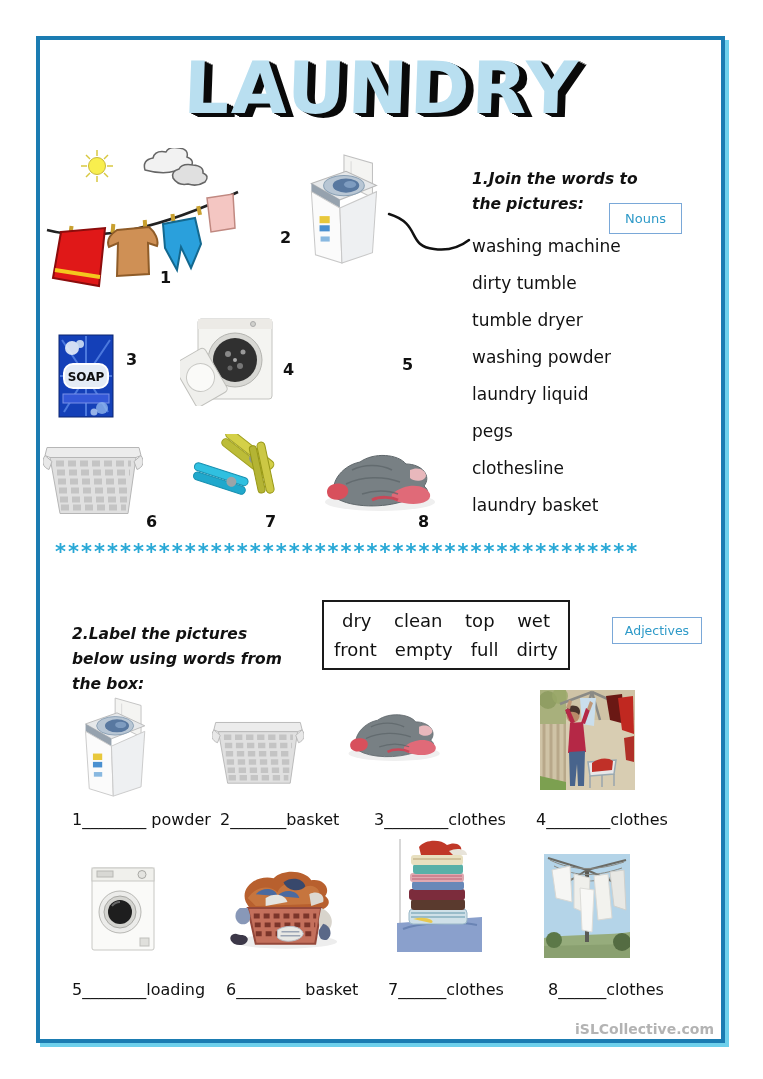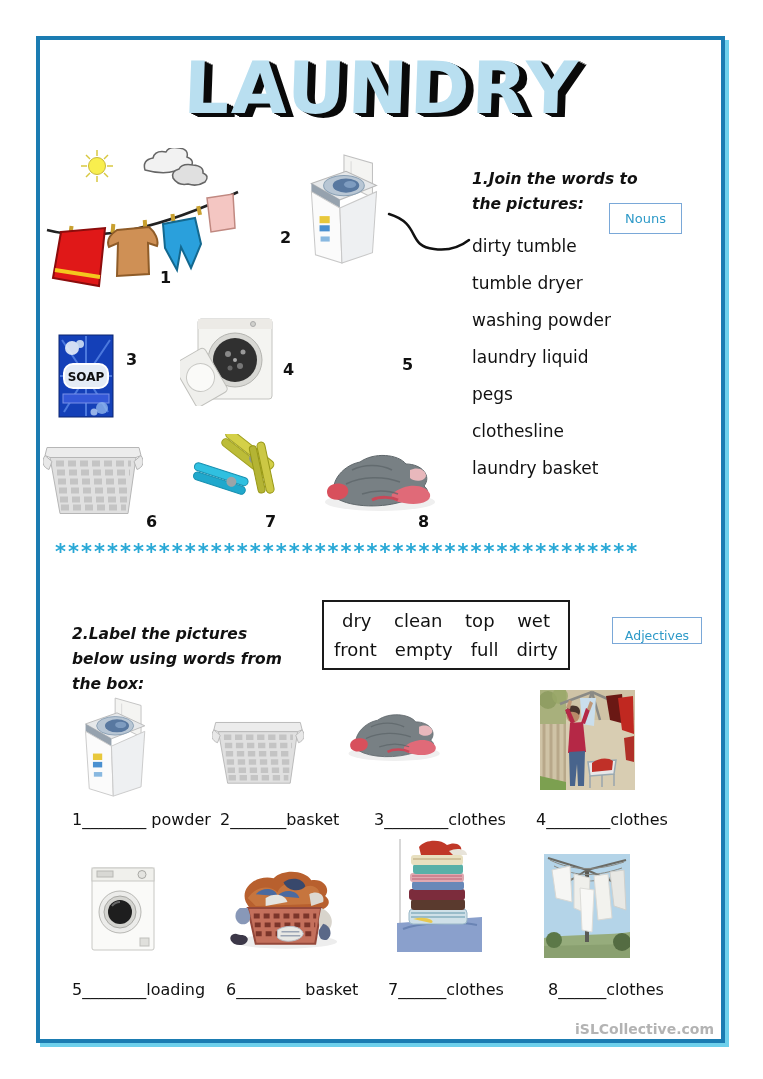--- a/index.html
+++ b/index.html
@@ -193,20 +193,21 @@
   </div>
   <div class="num" style="left:418px;top:512px;">8</div>
 
   <div class="instr" style="left:472px;top:167px;width:195px;">1.Join the words to the pictures:</div>
 
   <div class="catbox" style="left:609px;top:197px;width:73px;height:31px;margin-top:6px;">
     <span>Nouns</span>
   </div>
 
   <ul class="wordlist">
+    <li>washing machine</li>
     <li>dirty tumble</li>
     <li>tumble dryer</li>
     <li>washing powder</li>
     <li>laundry liquid</li>
     <li>pegs</li>
     <li>clothesline</li>
     <li>laundry basket</li>
   </ul>
 
   <div class="separator">*********************************************</div>
@@ -221,21 +222,21 @@
       <span>wet</span>
     </div>
     <div class="row row2">
       <span>front</span>
       <span>empty</span>
       <span>full</span>
       <span>dirty</span>
     </div>
   </div>
 
-  <div class="catbox" style="left:612px;top:617px;width:90px;height:27px;font-size:12.5px;align-items:flex-end;">
+  <div class="catbox" style="left:612px;top:617px;width:90px;height:27px;font-size:12.5px;">
     <span>Adjectives</span>
   </div>
 
   <div class="pic" style="left:80px;top:692px;width:74px;height:112px;">
     <svg viewBox="0 0 80 112">
       <polygon points="38,2 66,10 66,44 38,30" fill="#f4f4f2" stroke="#c0c0c0"></polygon>
       <line x1="45" y1="8" x2="45" y2="33" stroke="#d8d8d8"></line>
       <polygon points="6,30 40,18 70,32 34,46" fill="#e6e8ea" stroke="#b8b8b8"></polygon>
       <ellipse cx="38" cy="32" rx="20" ry="10" fill="#b8c6d4" stroke="#8aa0b4"></ellipse>
       <ellipse cx="40" cy="32" rx="13" ry="7" fill="#5878a0"></ellipse>

